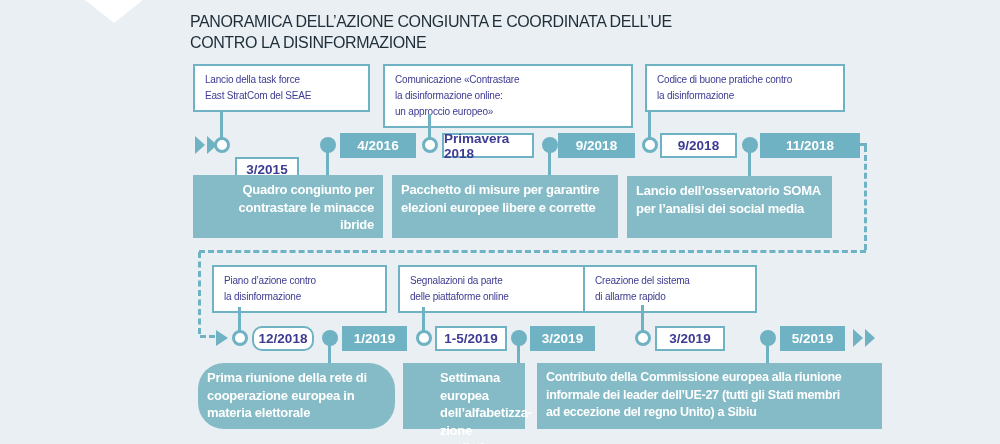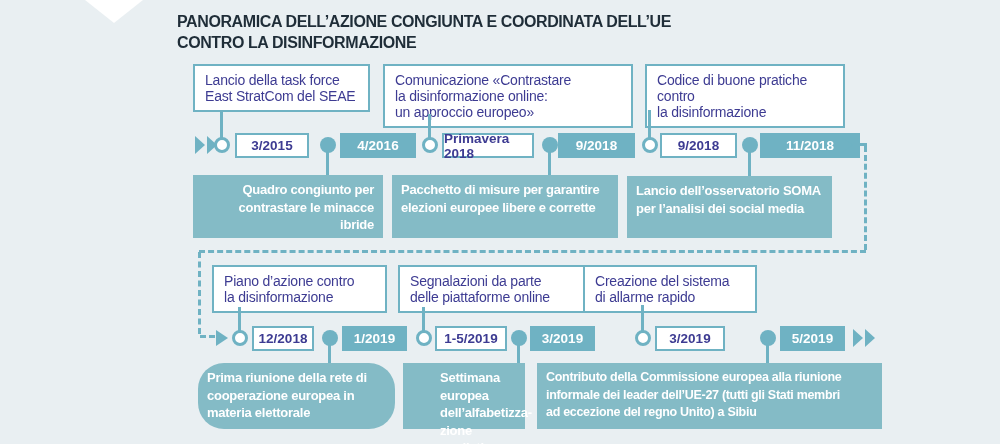--- a/index.html
+++ b/index.html
@@ -6,27 +6,27 @@
   .stage{
     position:relative;width:1000px;height:444px;background:#e9eff2;
     font-family:"Liberation Sans",sans-serif;overflow:hidden;
   }
   .deco-triangle{
     position:absolute;left:85px;top:0;width:0;height:0;
     border-left:29px solid transparent;border-right:29px solid transparent;
     border-top:23px solid #ffffff;
   }
   .page-title{
-    position:absolute;left:177px;top:11px;width:640px;
-    font-size:16px;font-weight:bold;letter-spacing:-0.4px;
+    position:absolute;left:190px;top:11px;width:640px;
+    font-size:16px;font-weight:normal;letter-spacing:-0.4px;
     color:#1f2d38;line-height:21px;white-space:pre-line;
   }
   .callout{
     position:absolute;background:#ffffff;border:2px solid #6fb2c3;
-    color:#3d3b92;font-size:14px;letter-spacing:-0.2px;line-height:16px;
+    color:#3d3b92;font-size:10px;letter-spacing:-0.2px;line-height:16px;
     padding:6px 10px;white-space:pre-line;box-sizing:border-box;
   }
   .tealbox{
     position:absolute;background:#84bbc6;color:#ffffff;font-weight:bold;
     font-size:13px;letter-spacing:-0.25px;line-height:17.5px;
     padding:6px 9px;white-space:pre-line;box-sizing:border-box;
   }
   .chip{
     position:absolute;top:133px;height:25px;display:flex;align-items:center;
     justify-content:center;font-weight:bold;font-size:13.5px;box-sizing:border-box;
@@ -84,21 +84,21 @@
     <div class="stem" style="left:548px;top:152px;height:24px;"></div>
     <div class="stem" style="left:748px;top:152px;height:25px;"></div>
 
     <div class="circle open" style="left:214px;top:137px;"></div>
     <div class="circle filled" style="left:320px;top:137px;"></div>
     <div class="circle open" style="left:422px;top:137px;"></div>
     <div class="circle filled" style="left:542px;top:137px;"></div>
     <div class="circle open" style="left:642px;top:137px;"></div>
     <div class="circle filled" style="left:742px;top:137px;"></div>
 
-    <div class="chip outline" style="left:235px;width:74px;">3/2015</div>
+    <div class="chip outline" style="left:235px;width:64px;margin-top:24px;">3/2015</div>
     <div class="chip filled" style="left:340px;width:76px;">4/2016</div>
     <div class="chip outline" style="left:442px;width:92px;">Primavera 2018</div>
     <div class="chip filled" style="left:558px;width:77px;">9/2018</div>
     <div class="chip outline" style="left:660px;width:77px;">9/2018</div>
     <div class="chip filled" style="left:760px;width:100px;">11/2018</div>
 
     <div class="tealbox" style="left:193px;top:175px;width:190px;height:63px;text-align:right;">Quadro congiunto per
 contrastare le minacce
 ibride</div>
     <div class="tealbox" style="left:392px;top:175px;width:226px;height:63px;">Pacchetto di misure per garantire
@@ -134,21 +134,21 @@
     <div class="stem" style="left:517px;top:345px;height:18px;"></div>
     <div class="stem" style="left:766px;top:345px;height:18px;"></div>
 
     <div class="circle open" style="left:232px;top:330px;"></div>
     <div class="circle filled" style="left:322px;top:330px;"></div>
     <div class="circle open" style="left:416px;top:330px;"></div>
     <div class="circle filled" style="left:511px;top:330px;"></div>
     <div class="circle open" style="left:635px;top:330px;"></div>
     <div class="circle filled" style="left:760px;top:330px;"></div>
 
-    <div class="chip r2 outline" style="left:252px;width:62px;">12/2018</div>
+    <div class="chip r2 outline" style="left:252px;width:62px;border-radius:10px;">12/2018</div>
     <div class="chip r2 filled" style="left:342px;width:65px;">1/2019</div>
     <div class="chip r2 outline" style="left:435px;width:72px;">1-5/2019</div>
     <div class="chip r2 filled" style="left:530px;width:65px;">3/2019</div>
     <div class="chip r2 outline" style="left:655px;width:70px;">3/2019</div>
     <div class="chip r2 filled" style="left:780px;width:65px;">5/2019</div>
 
     <div>
       <div class="chev" style="left:853px;top:329px;"></div>
       <div class="chev" style="left:865px;top:329px;"></div>
     </div>

